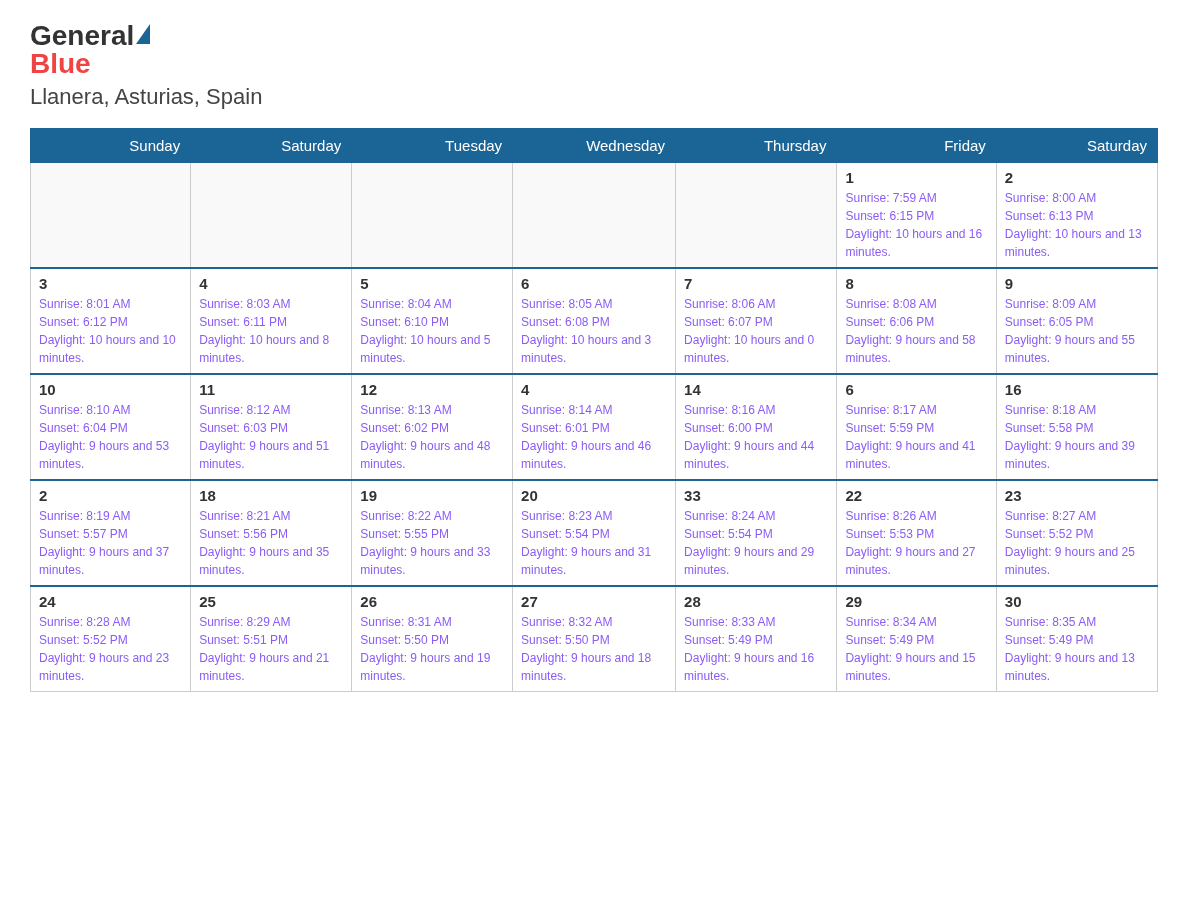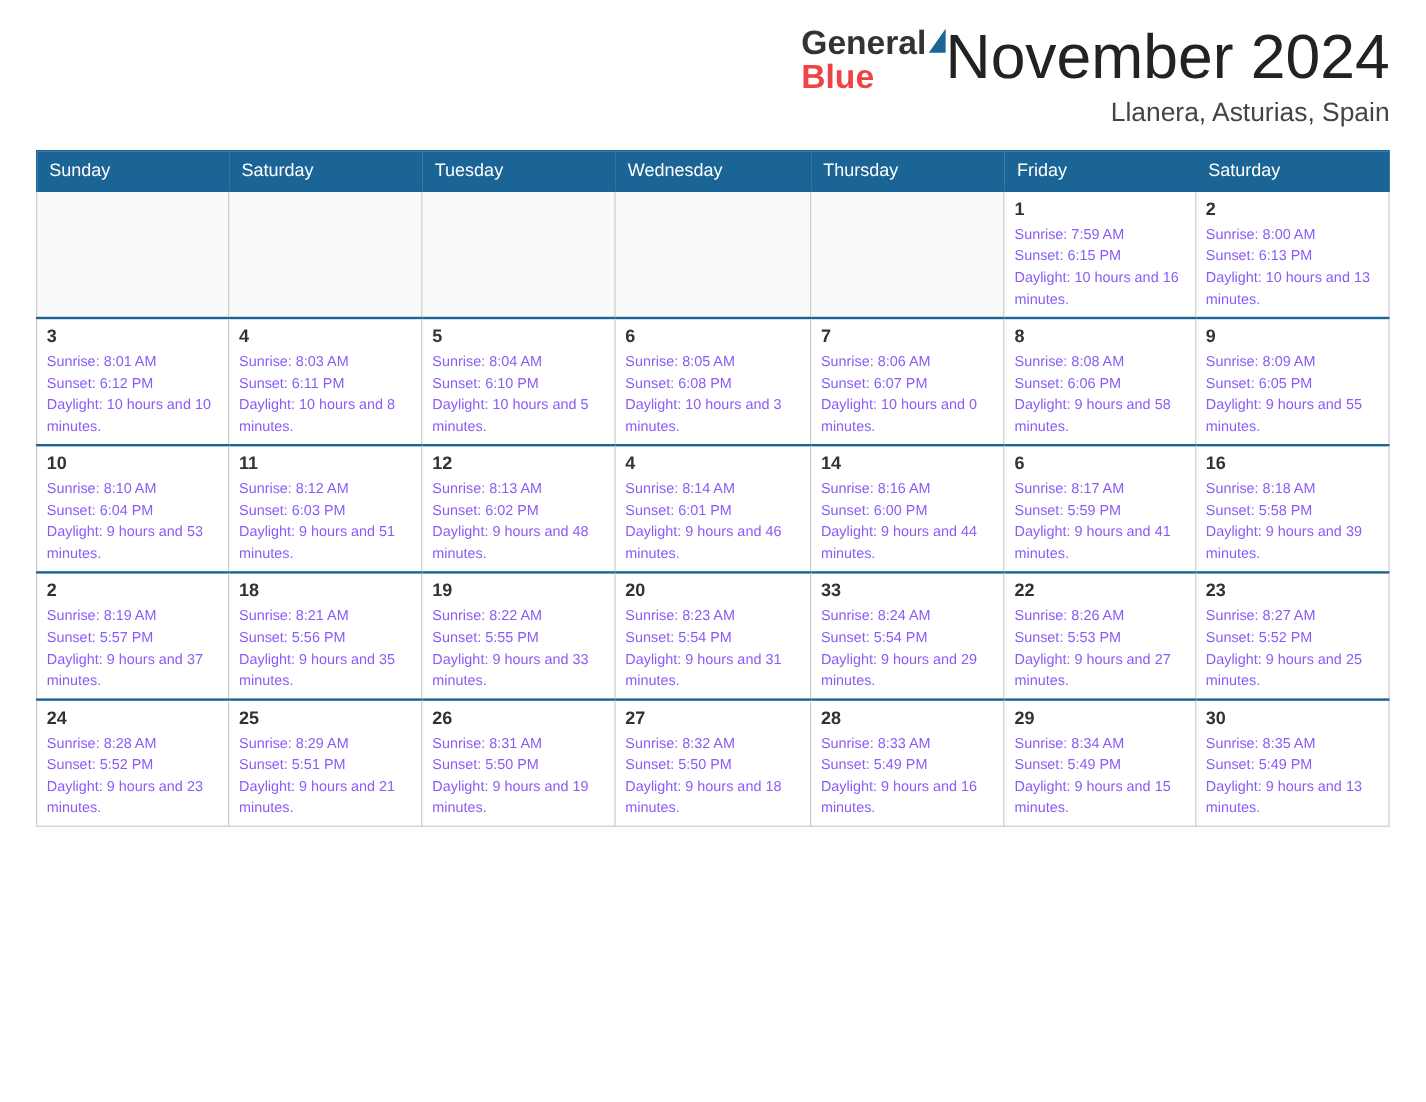--- a/index.html
+++ b/index.html
@@ -5,23 +5,24 @@
     * { box-sizing: border-box; margin: 0; padding: 0; }
     body {
       font-family: Arial, sans-serif;
       background: #ffffff;
       padding: 20px 30px;
       width: 1188px;
       min-height: 918px;
     }
     .header {
       display: flex;
-      justify-content: flex-end;
+      justify-content: space-between;
       align-items: flex-start;
       margin-bottom: 18px;
+      flex-direction: column;
     }
     .logo {
       display: flex;
       flex-direction: column;
       align-items: flex-start;
     }
     .logo-text {
       display: flex;
       align-items: center;
     }
@@ -62,21 +63,21 @@
       width: 100%;
       border-collapse: collapse;
       border: 1px solid #aaa;
     }
     .calendar-table th {
       background-color: #1a6496;
       color: #ffffff;
       font-size: 15px;
       font-weight: normal;
       padding: 8px 10px;
-      text-align: left;
+      text-align: right;
       border: 1px solid #1a6496;
     }
     .calendar-table td {
       vertical-align: top;
       border: 1px solid #cccccc;
       padding: 6px 8px;
       width: 170px;
       min-height: 100px;
       font-size: 12px;
       color: #333;
@@ -105,21 +106,20 @@
 
 <div class="header">
   <div class="logo">
     <div class="logo-text">
       <span class="logo-general">General</span>
       <div class="logo-triangle"></div>
     </div>
     <span class="logo-blue">Blue</span>
   </div>
   <div class="title-block">
-    <div class="month-title">November 2024</div>
     <div class="location-title">Llanera, Asturias, Spain</div>
   </div>
 </div>
 
 <table class="calendar-table">
   <thead>
     <tr>
     <th>Sunday</th>
         <th>Saturday</th>
         <th>Tuesday</th>

